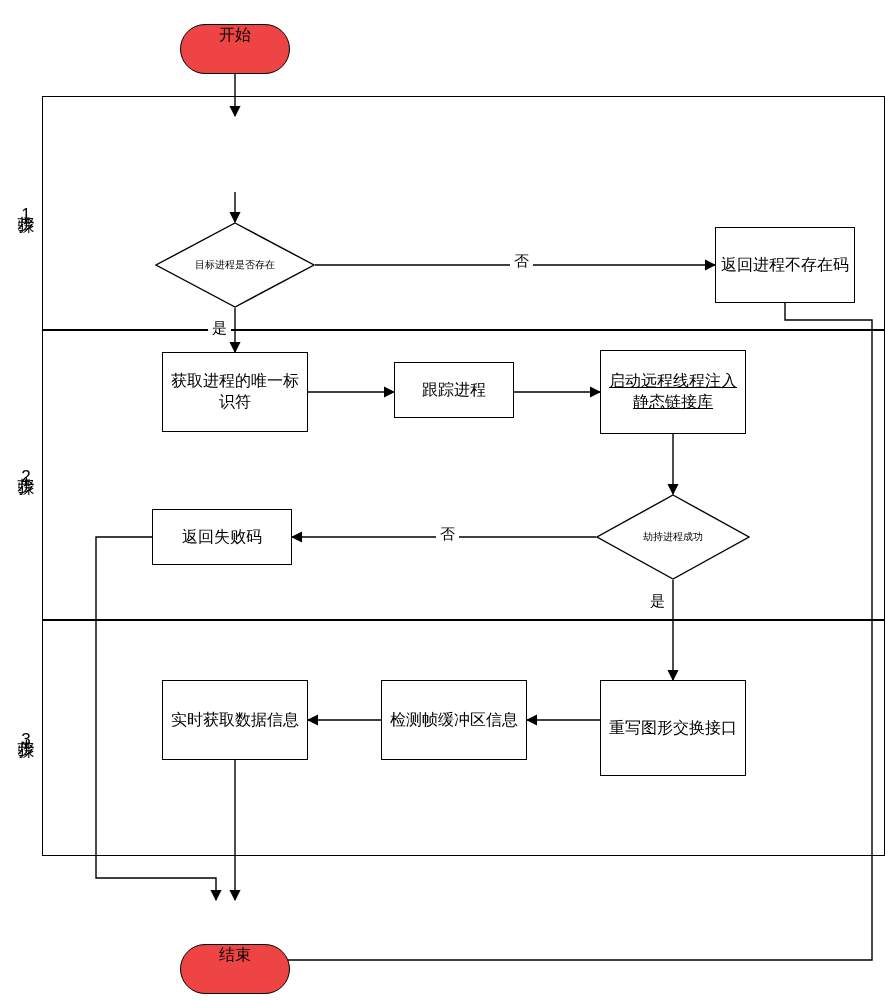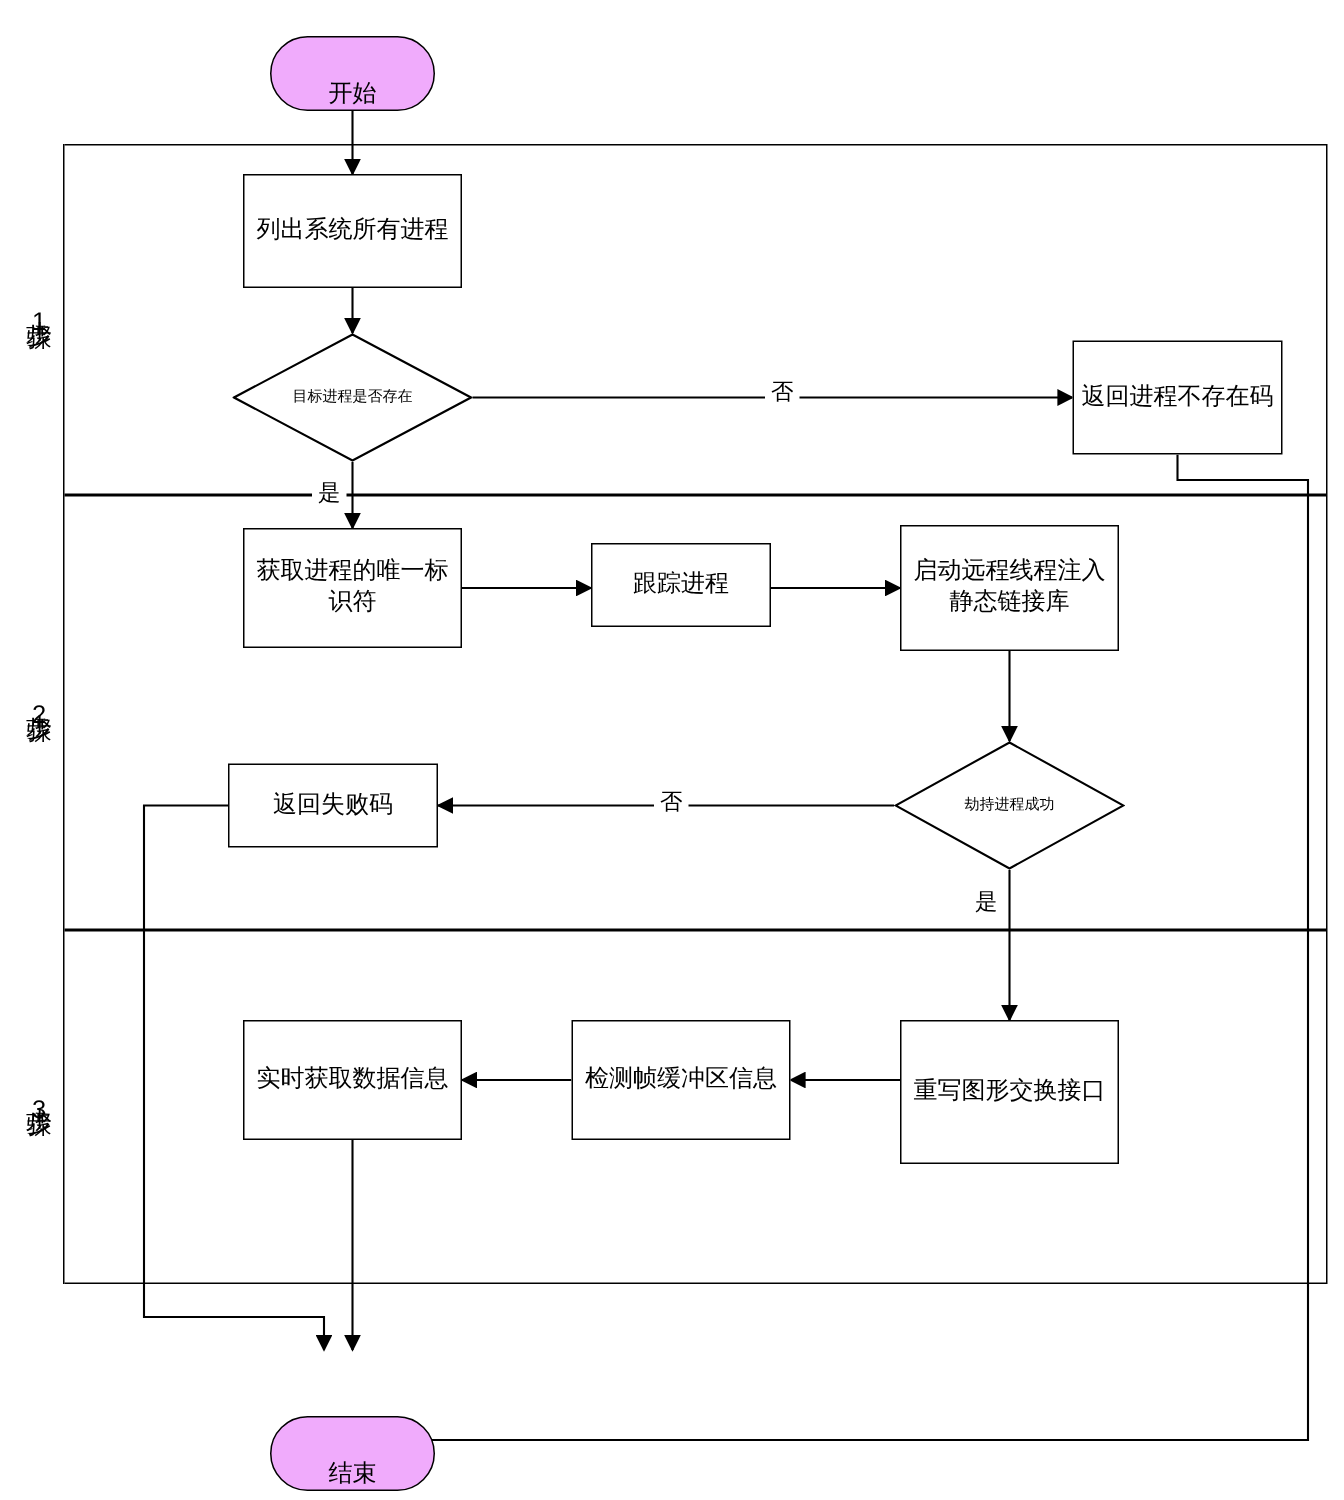--- a/index.html
+++ b/index.html
@@ -37,24 +37,24 @@
     letter-spacing: 2px;
     font-size: 17px;
     background: #fff;
   }
   
   .terminator {
     position: absolute;
     border: 1px solid #000;
     border-radius: 40px;
     display: flex;
-    align-items: flex-end;
+    align-items: flex-start;
     justify-content: center;
     text-align: center;
-    background: #f0abfc;
+    background: #ef4444;
     z-index: 5;
     box-sizing: border-box;
   }
   
   .process {
     position: absolute;
     border: 1px solid #000;
     display: flex;
     align-items: center;
     justify-content: center;
@@ -116,44 +116,41 @@
   <div class="lane-frame" style="top:330px; height:290px;"></div>
   <div class="lane-label" style="top:330px; height:290px;">步骤2</div>
 
   <div class="lane-frame" style="top:620px; height:236px;"></div>
   <div class="lane-label" style="top:620px; height:236px;">步骤3</div>
 
   <div class="terminator" style="left:180px; top:24px; width:110px; height:50px;">
     <span>开始</span>
   </div>
 
-  <div class="process" style="left:162px; top:116px; width:146px; height:76px;">
-    <span>列出系统所有进程</span>
-  </div>
 
   <div class="decision" style="left:155px; top:222px; width:160px; height:86px;">
     <svg width="160" height="86" viewBox="0 0 160 86">
       <polygon points="80,1 159,43 80,85 1,43" fill="#fff" stroke="#000" stroke-width="1.4"></polygon>
     </svg>
     <div class="dtext">目标进程是否存在</div>
   </div>
 
   <div class="process" style="left:162px; top:352px; width:146px; height:80px;">
     <span>获取进程的唯一标识符</span>
   </div>
 
   <div class="process" style="left:715px; top:227px; width:140px; height:76px;">
     <span>返回进程不存在码</span>
   </div>
 
   <div class="process" style="left:394px; top:362px; width:120px; height:56px;">
     <span>跟踪进程</span>
   </div>
 
-  <div class="process" style="left:600px; top:350px; width:146px; height:84px;">
+  <div class="process" style="left:600px; top:350px; width:146px; height:84px;text-decoration:underline;">
     <span>启动远程线程注入静态链接库</span>
   </div>
 
   <div class="decision" style="left:596px; top:494px; width:154px; height:86px;">
     <svg width="154" height="86" viewBox="0 0 154 86">
       <polygon points="77,1 153,43 77,85 1,43" fill="#fff" stroke="#000" stroke-width="1.4"></polygon>
     </svg>
     <div class="dtext">劫持进程成功</div>
   </div>
 

